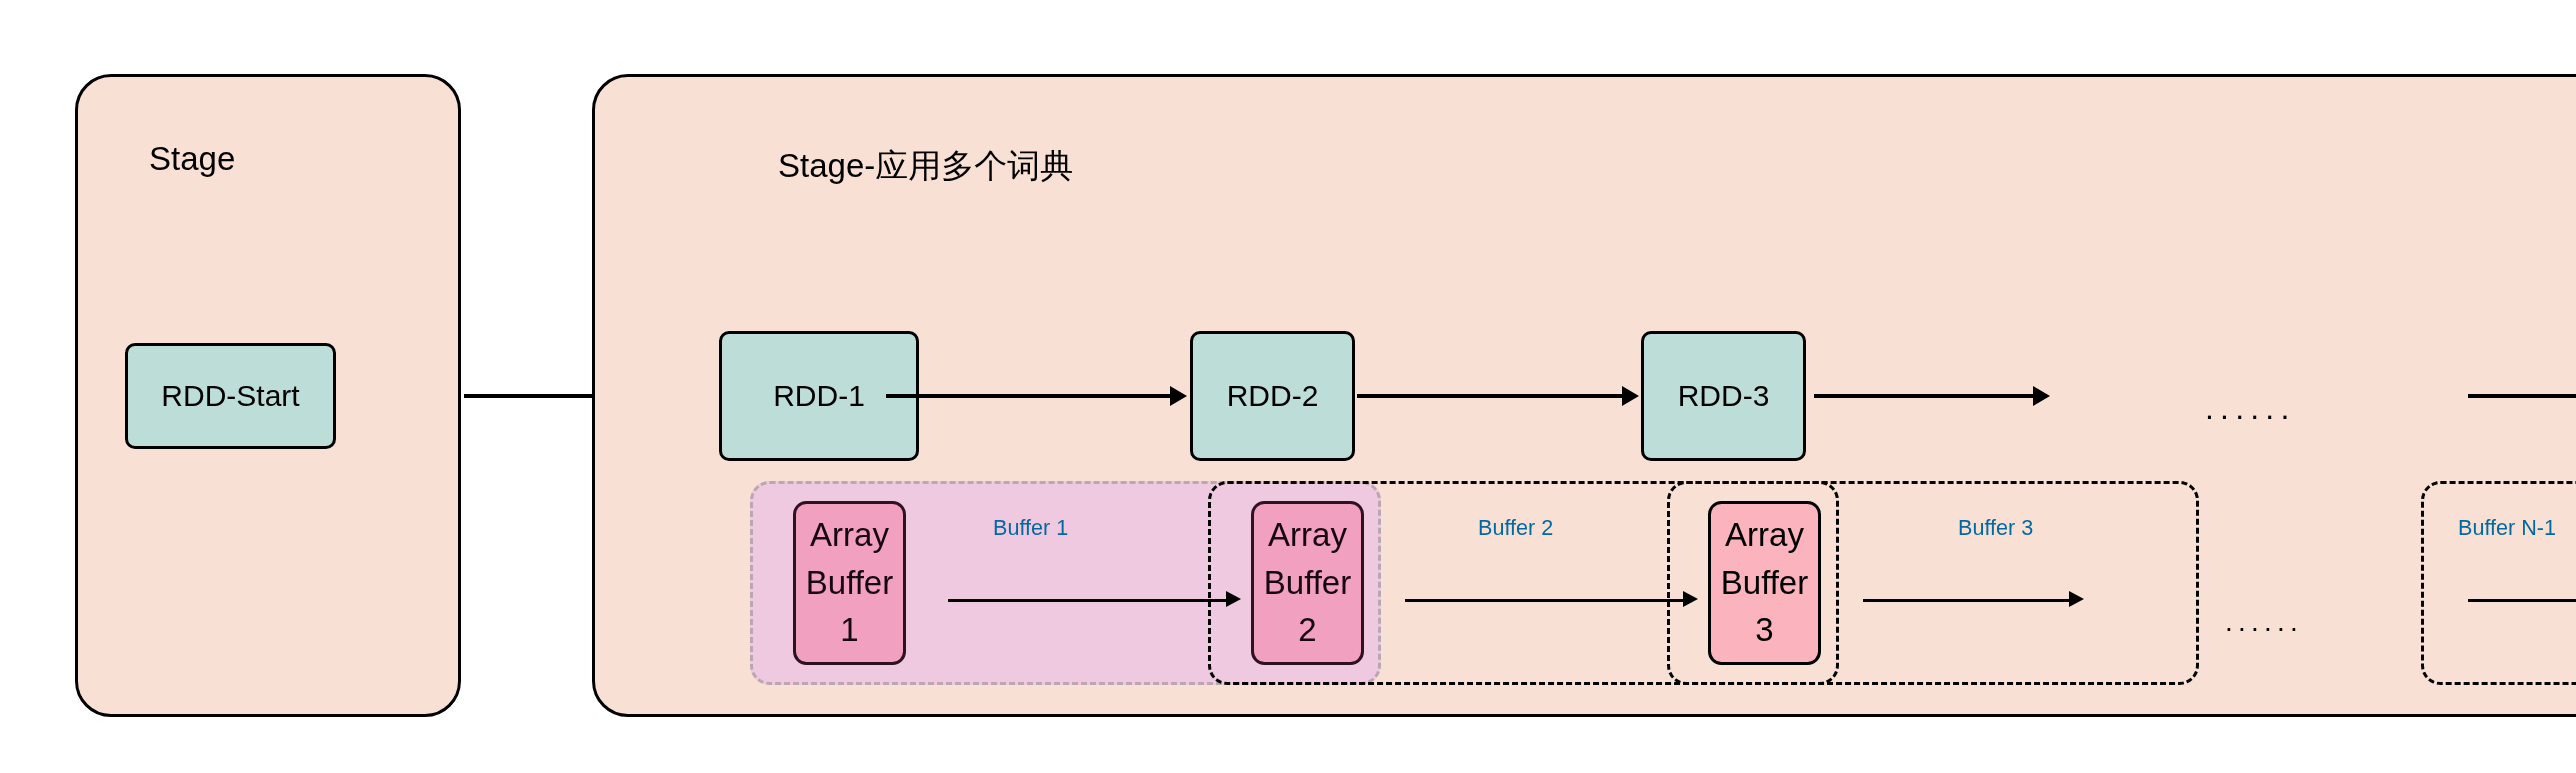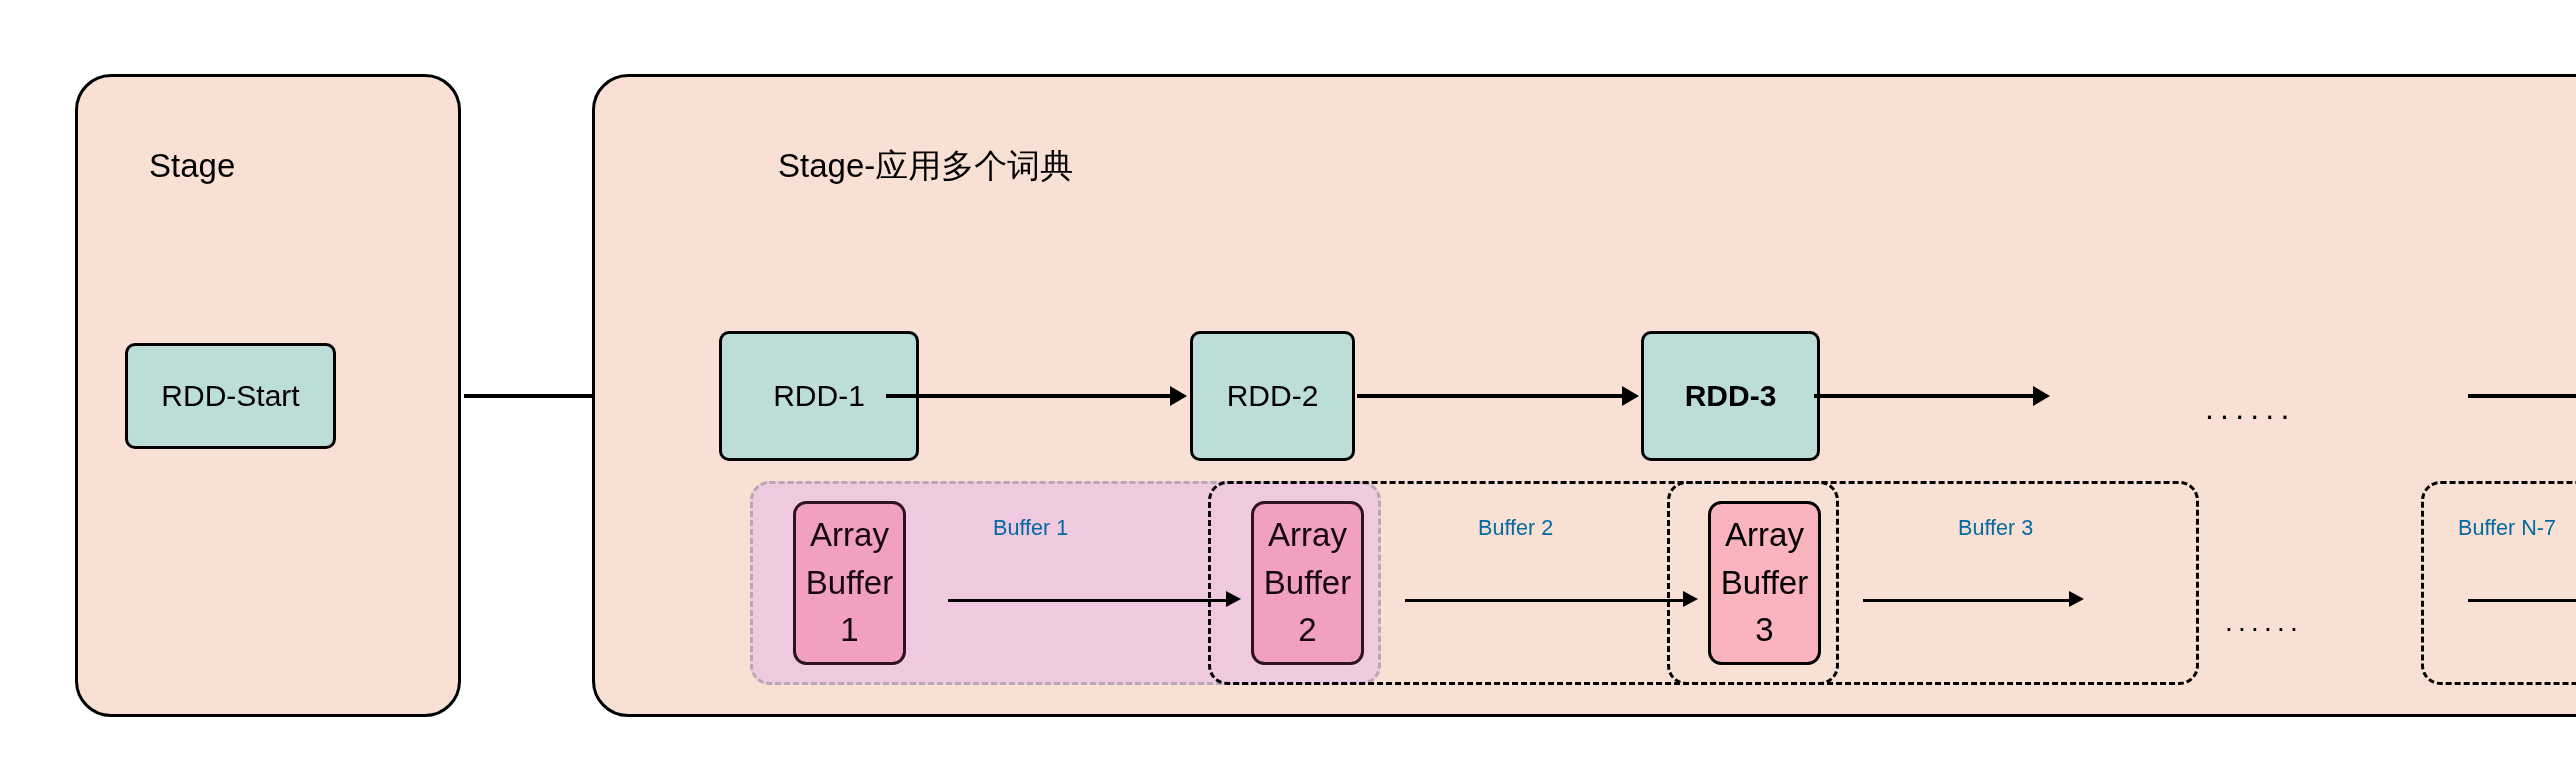--- a/index.html
+++ b/index.html
@@ -98,21 +98,21 @@
     white-space:nowrap;
     line-height:1;
   }
   .dots-sm{font-size:28px;letter-spacing:5.2px;}
 </style>
 </head>
 <body>
 
 <div class="stage" style="left:75px;top:74px;width:386px;height:643px;">
 </div>
-<div class="stage-title" style="left:149px;top:149px;">Stage</div>
+<div class="stage-title" style="left:149px;top:142px;">Stage</div>
 
 <div class="rdd" style="left:125px;top:343px;width:211px;height:106px;">RDD-Start</div>
 
 <div class="arrow" style="left:464px;top:396px;width:256px;">
   <div class="shaft" style="width:238px;"></div>
   <div class="head" style="left:238px;"></div>
 </div>
 
 <div class="stage" style="left:592px;top:74px;width:2391px;height:643px;">
 </div>
@@ -125,21 +125,21 @@
   <div class="head" style="left:284px;"></div>
 </div>
 
 <div class="rdd" style="left:1190px;top:331px;width:165px;height:130px;">RDD-2</div>
 
 <div class="arrow" style="left:1357px;top:396px;width:282px;">
   <div class="shaft" style="width:265px;"></div>
   <div class="head" style="left:265px;"></div>
 </div>
 
-<div class="rdd" style="left:1641px;top:331px;width:179px;height:130px;font-weight:bold;">RDD-3</div>
+<div class="rdd" style="left:1641px;top:331px;width:165px;height:130px;">RDD-3</div>
 
 <div class="arrow" style="left:1814px;top:396px;width:237px;">
   <div class="shaft" style="width:219px;"></div>
   <div class="head" style="left:219px;"></div>
 </div>
 
 <div class="dots" style="left:2205px;top:392px;">......</div>
 
 <div class="arrow" style="left:2468px;top:396px;width:170px;">
   <div class="shaft" style="width:152px;"></div>
@@ -155,21 +155,21 @@
 
 <div class="grp grp-dash" style="left:1208px;top:481px;width:631px;height:204px;"></div>
 
 <div class="grp grp-dash" style="left:1667px;top:481px;width:532px;height:204px;"></div>
 
 <div class="grp grp-dash" style="left:2421px;top:481px;width:459px;height:204px;"></div>
 
 <div class="buflabel" style="left:993px;top:515px;">Buffer 1</div>
 <div class="buflabel" style="left:1478px;top:515px;">Buffer 2</div>
 <div class="buflabel" style="left:1958px;top:515px;">Buffer 3</div>
-<div class="buflabel" style="left:2458px;top:515px;">Buffer N-7</div>
+<div class="buflabel" style="left:2458px;top:515px;">Buffer N-1</div>
 
 <div class="arrow thin" style="left:948px;top:600px;width:294px;">
   <div class="shaft" style="width:278px;"></div>
   <div class="head" style="left:278px;"></div>
 </div>
 
 <div class="arrow thin" style="left:1405px;top:600px;width:294px;">
   <div class="shaft" style="width:278px;"></div>
   <div class="head" style="left:278px;"></div>
 </div>

